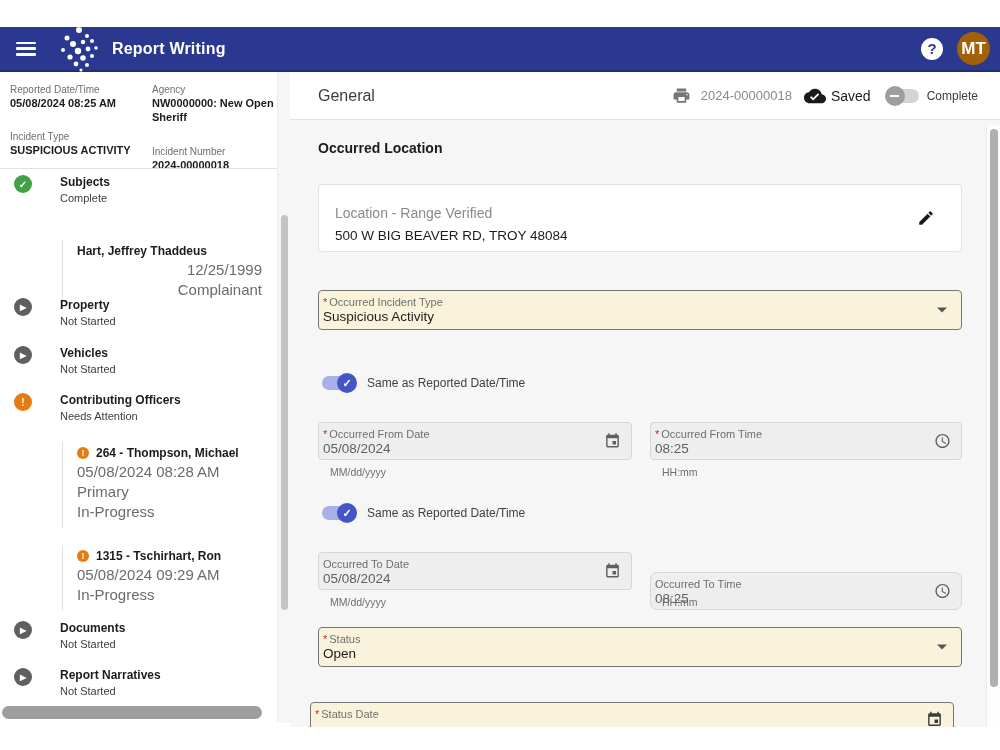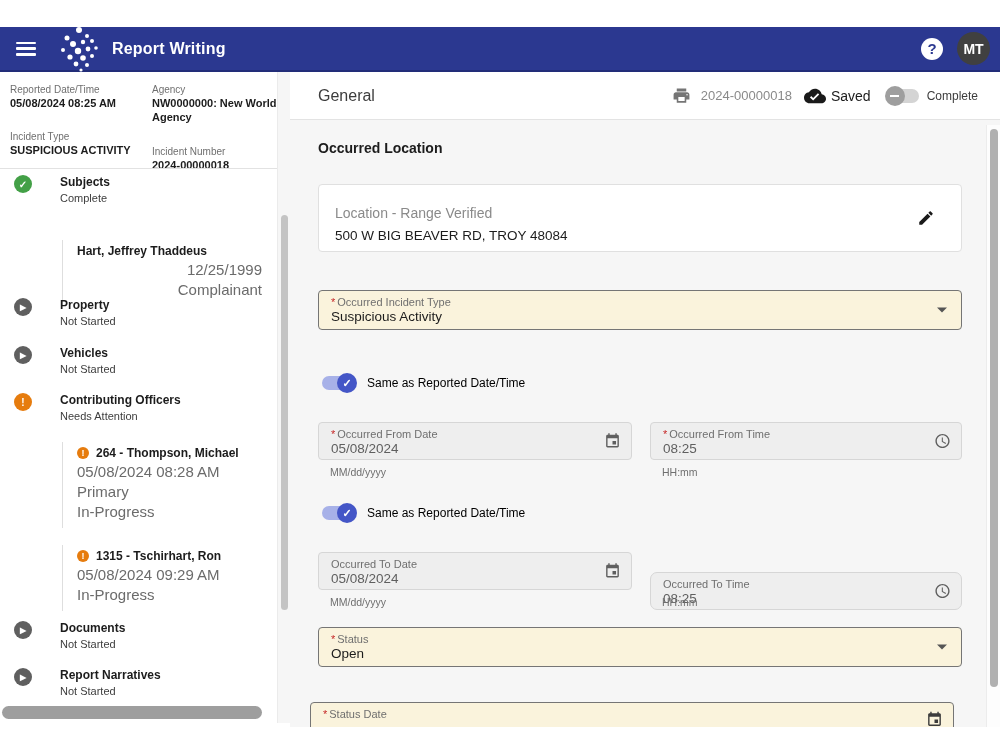--- a/index.html
+++ b/index.html
@@ -13,22 +13,22 @@
             display:flex; align-items:center; }
   .hamburger { width:20px; height:14px; margin-left:16px; display:flex; flex-direction:column;
                justify-content:space-between; cursor:pointer; }
   .hamburger span { display:block; height:2.5px; background:#fff; border-radius:1px; }
   .logo { margin-left:22px; }
   .app-title { color:#fff; font-size:16px; font-weight:bold; margin-left:12px; letter-spacing:.2px; }
   .topbar-right { margin-left:auto; display:flex; align-items:center; gap:14px; margin-right:10px; }
   .help-btn { width:22px; height:22px; border-radius:50%; background:#fff; color:#2b3890;
               font-weight:bold; font-size:15px; display:flex; align-items:center; justify-content:center;
               cursor:pointer; }
-  .avatar { width:33px; height:33px; border-radius:50%; background:#404040; color:#fff;
-            font-size:14px; font-weight:bold; display:flex; align-items:center; justify-content:center;
+  .avatar { width:33px; height:33px; border-radius:50%; background:#a16207; color:#fff;
+            font-size:17px; font-weight:bold; display:flex; align-items:center; justify-content:center;
             cursor:pointer; }
 
   
   .sidebar { position:absolute; left:0; top:72px; width:277px; height:651px; background:#fff; }
   .info-grid { position:absolute; left:0; top:10px; width:277px; }
   .info-cell { position:absolute; width:125px; }
   .info-label { font-size:10px; color:#6f6f6f; margin-bottom:2px; }
   .info-value { font-size:11px; font-weight:bold; color:#1c1c1c; line-height:1.25; }
   .sb-divider { position:absolute; left:0; top:96px; width:277px; height:1px; background:#e2e2e2; }
 
@@ -74,39 +74,39 @@
 
   .main-body { position:absolute; left:0; top:48px; width:710px; height:607px; overflow:hidden; }
   .section-title { position:absolute; left:28px; top:20px; font-size:14px; font-weight:bold; color:#1c1c1c; }
 
   .loc-card { position:absolute; left:28px; top:64px; width:644px; height:68px; background:#fff;
               border:1px solid #e0e0e0; border-radius:4px; padding:12px 16px; }
   .loc-label { font-size:14px; color:#8a8a8a;margin-top:8px; }
   .loc-value { font-size:13.5px; color:#1c1c1c; margin-top:7px; }
   .pencil { position:absolute; right:26px; top:24px; cursor:pointer; }
 
-  .field { position:absolute; border-radius:4px; padding:5px 12px; }
+  .field { position:absolute; border-radius:4px; padding:5px 4px; }
   .field-cream { background:#faf3dc; border:1px solid #757575; cursor:pointer; }
   .field-gray  { background:#eeeeee; border:1px solid #d6d6d6; }
   .field-label { font-size:11px; color:#6f6f6f; }
   .req { color:#c62828; margin-right:2px; }
   .field-value { font-size:13.5px; color:#1c1c1c; margin-top:1px; }
   .field-gray .field-value { color:#5f5f5f; }
   .field-icon { position:absolute; right:10px; top:50%; transform:translateY(-50%); }
   .caret { position:absolute; right:14px; top:50%; transform:translateY(-50%);
            width:0; height:0; border-left:5px solid transparent; border-right:5px solid transparent;
            border-top:5px solid #555; }
   .helper { position:absolute; font-size:10.5px; color:#6f6f6f; }
 
   .toggle-row { position:absolute; left:32px; display:flex; align-items:center; cursor:pointer; }
   .toggle-on { position:relative; width:32px; height:14px; background:#a7b1e8; border-radius:7px; }
   .toggle-on .knob { position:absolute; right:-3px; top:-3px; width:20px; height:20px; border-radius:50%;
                      background:#4456c7; color:#fff; font-size:11px; font-weight:bold;
                      display:flex; align-items:center; justify-content:center; }
-  .toggle-label { font-size:12px; color:#000000; margin-left:13px; }
+  .toggle-label { font-size:12px; color:#404040; margin-left:13px; }
 
   .main-vscroll-track { position:absolute; right:0; top:53px; width:14px; height:602px;
                         background:#fdfdfd; border-left:1px solid #ececec; }
   .main-vscroll-thumb { position:absolute; left:3px; top:4px; width:8px; height:558px;
                         background:#b0b0b0; border-radius:4px; cursor:pointer; }
 </style>
 </head>
 <body>
 
 <div class="page">
@@ -146,21 +146,21 @@
 
   <div class="sidebar">
 
     <div class="info-grid">
       <div class="info-cell" style="left:10px; top:2px;">
         <div class="info-label">Reported Date/Time</div>
         <div class="info-value">05/08/2024 08:25 AM</div>
       </div>
       <div class="info-cell" style="left:152px; top:2px;">
         <div class="info-label">Agency</div>
-        <div class="info-value">NW0000000: New World Agency</div>
+        <div class="info-value">NW0000000: New Open Sheriff</div>
       </div>
       <div class="info-cell" style="left:10px; top:49px;">
         <div class="info-label">Incident Type</div>
         <div class="info-value">SUSPICIOUS ACTIVITY</div>
       </div>
       <div class="info-cell" style="left:152px; top:64px;">
         <div class="info-label">Incident Number</div>
         <div class="info-value">2024-00000018</div>
       </div>
     </div>

